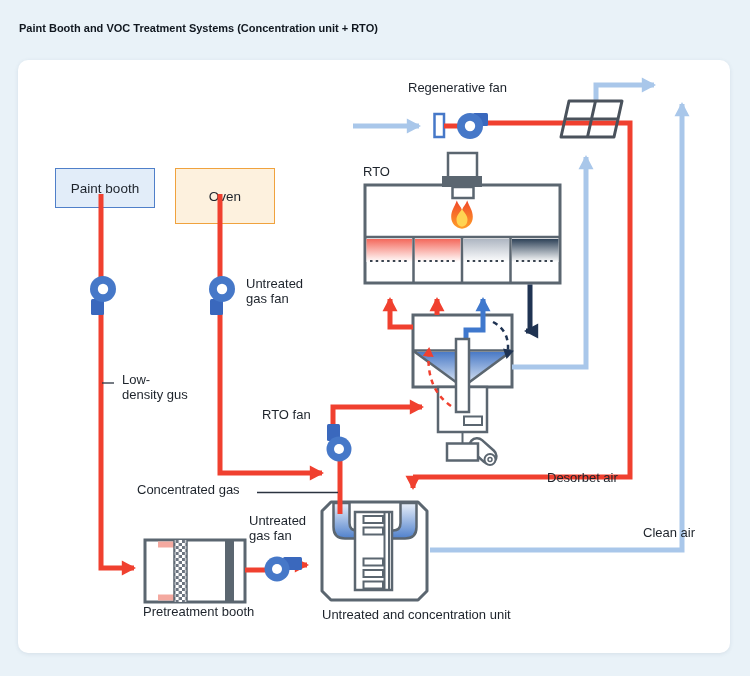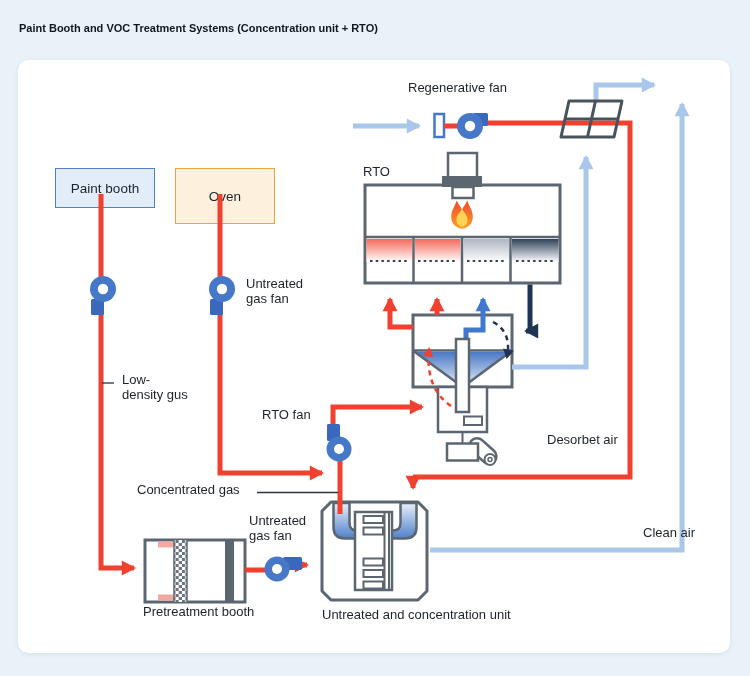--- a/index.html
+++ b/index.html
@@ -240,14 +240,14 @@
 <div class="lbl" style="left:246px;top:276px">Untreated
 gas fan</div>
 <div class="lbl" style="left:122px;top:372px">Low-
 density gus</div>
 <div class="lbl" style="left:262px;top:407px">RTO fan</div>
 <div class="lbl" style="left:137px;top:482px">Concentrated gas</div>
 <div class="lbl" style="left:249px;top:513px">Untreated
 gas fan</div>
 <div class="lbl" style="left:143px;top:604px">Pretreatment booth</div>
 <div class="lbl" style="left:322px;top:607px">Untreated and concentration unit</div>
-<div class="lbl" style="left:547px;top:432px">Desorbet air</div>
+<div class="lbl" style="left:547px;top:470px">Desorbet air</div>
 <div class="lbl" style="left:643px;top:525px">Clean air</div>
 
 </body></html>

